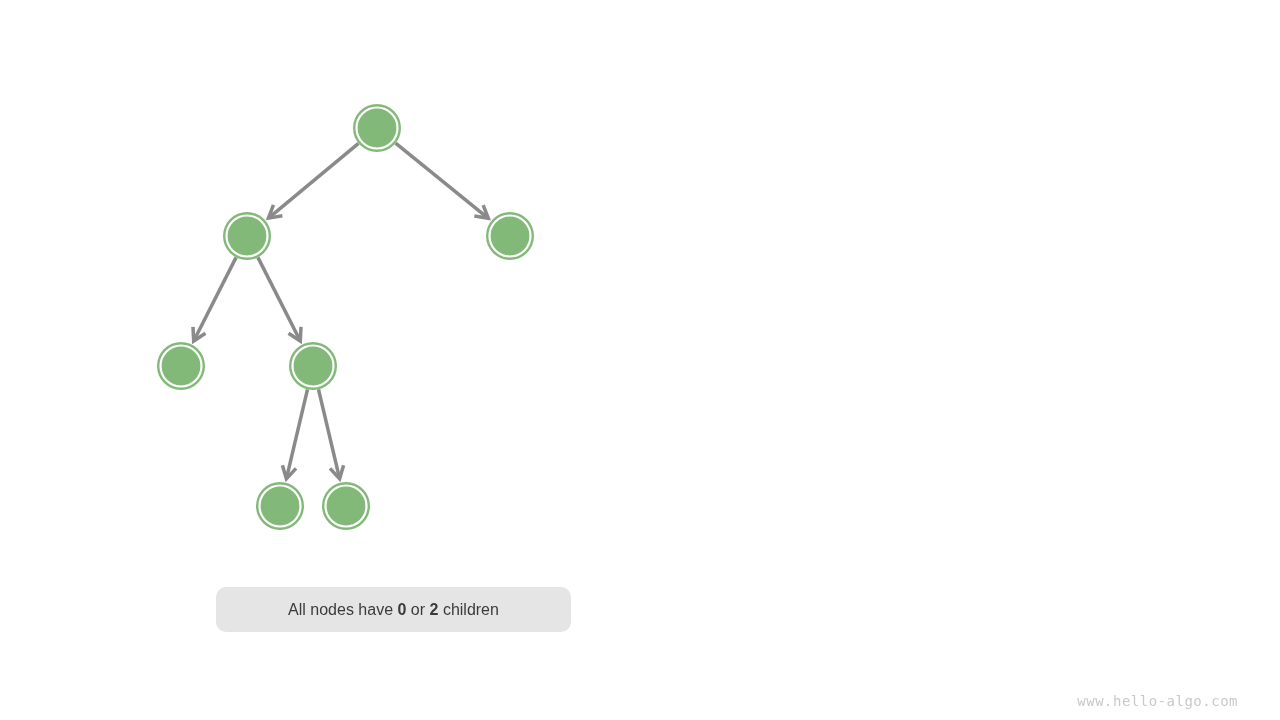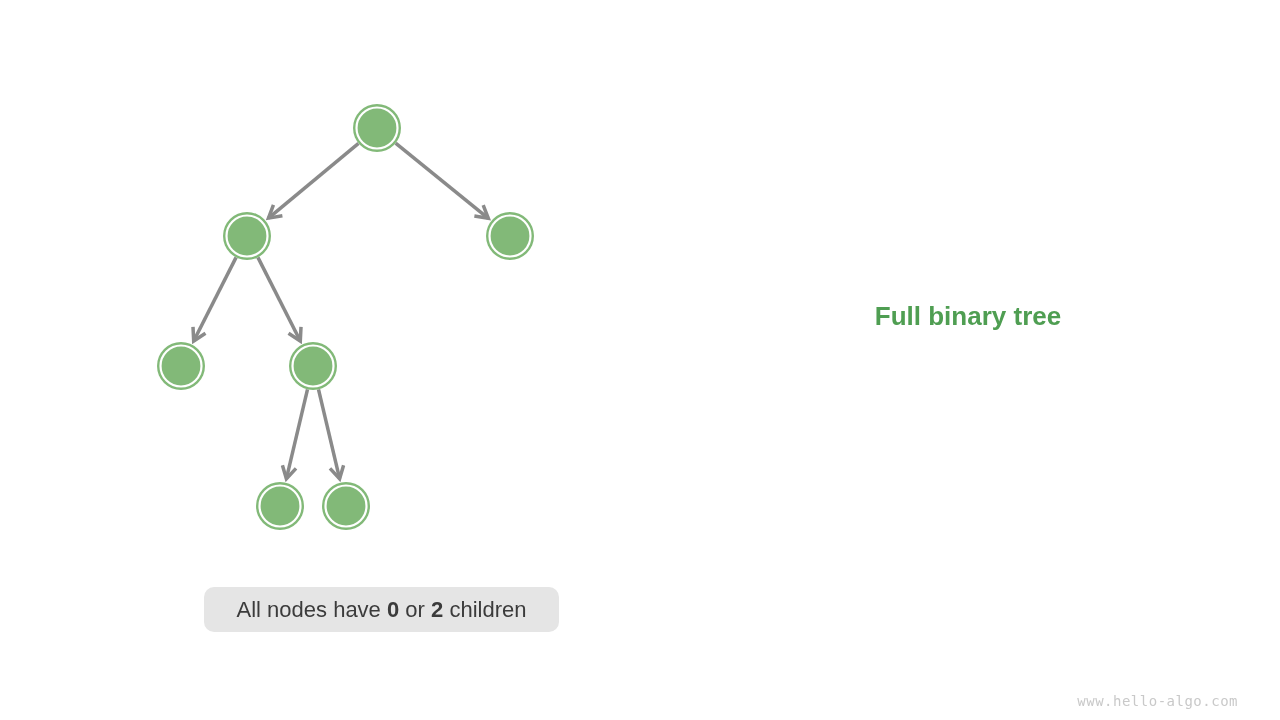--- a/index.html
+++ b/index.html
@@ -38,30 +38,30 @@
     left: 968px;
     top: 301px;
     transform: translateX(-50%);
     font-size: 26px;
     font-weight: bold;
     color: #4f9e52;
     white-space: nowrap;
   }
   .caption-box {
     position: absolute;
-    left: 204px;
+    left: 216px;
     top: 587px;
     width: 355px;
     height: 45px;
     background: #e5e5e5;
     border-radius: 10px;
     display: flex;
     align-items: center;
     justify-content: center;
-    font-size: 22px;
+    font-size: 16px;
     color: #3b3b3b;
     white-space: pre-wrap;
   }
   .caption-box strong {
     font-weight: bold;
   }
   .watermark {
     position: absolute;
     top: 693px;
     right: 42px;
@@ -117,21 +117,20 @@
         <circle class="node-disc" cx="280" cy="506" r="24"></circle>
         <circle class="node-ring" cx="280" cy="506" r="20.5"></circle>
       </g>
       <g>
         <circle class="node-disc" cx="346" cy="506" r="24"></circle>
         <circle class="node-ring" cx="346" cy="506" r="20.5"></circle>
       </g>
     </g>
   </svg>
 
-  <div class="diagram-title">Full binary tree</div>
 
   <div class="caption-box">
     <span>All nodes have </span><strong>0</strong><span> or </span><strong>2</strong><span> children</span>
   </div>
 
   <div class="watermark">www.hello-algo.com</div>
 
 </div>
 
 </body></html>

